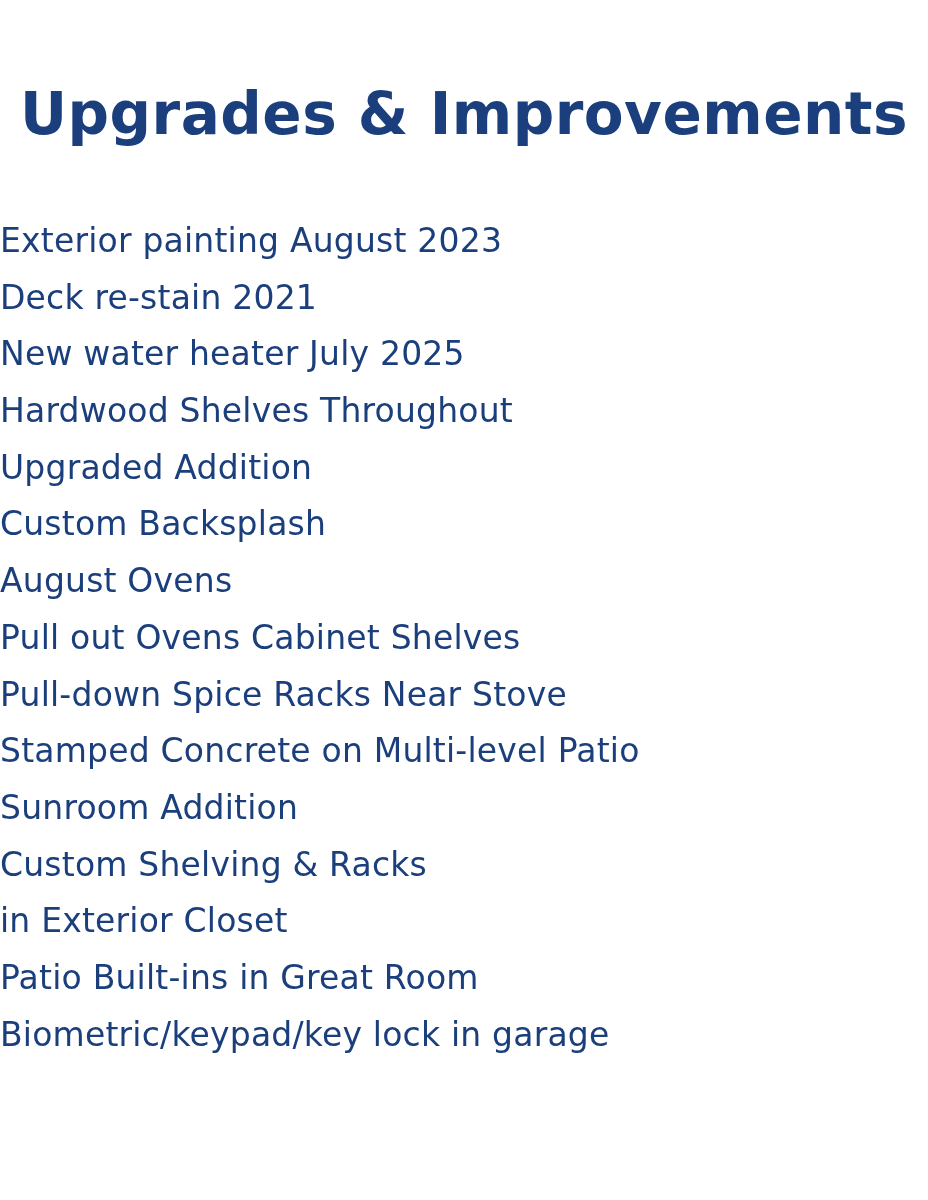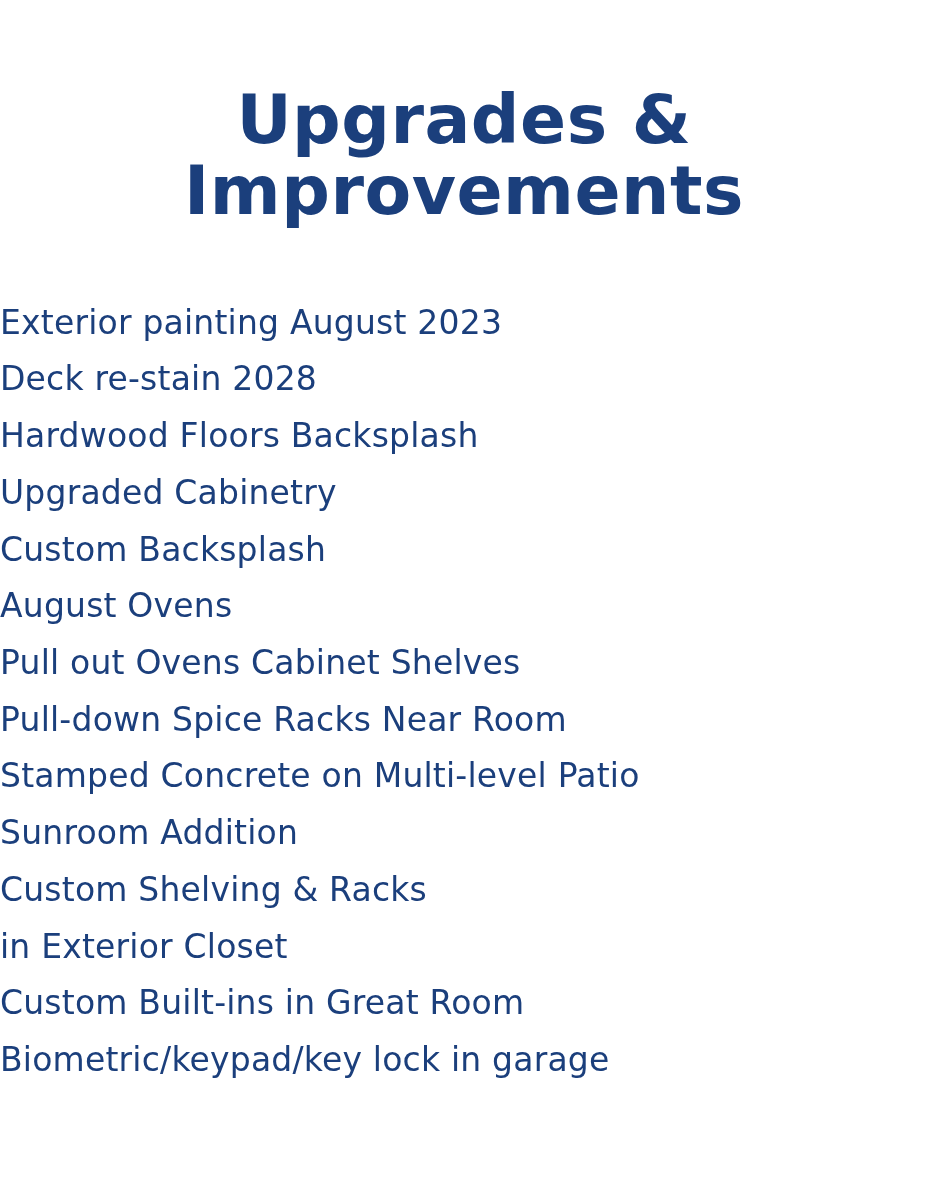--- a/index.html
+++ b/index.html
@@ -18,21 +18,21 @@
     height: 1200px;
     box-sizing: border-box;
     display: flex;
     flex-direction: column;
     align-items: center;
     background: #ffffff;
   }
   .title {
     color: #1b3f7c;
     font-family: "DejaVu Sans", sans-serif;
-    font-size: 68px;
+    font-size: 58px;
     font-weight: 600;
     letter-spacing: 0.5px;
     margin-top: 84px;
     margin-bottom: 0;
     text-align: center;
     line-height: 1.05;
   }
   .list {
     margin-top: 68px;
     width: 100%;
@@ -51,27 +51,28 @@
     white-space: pre;
   }
 </style>
 </head>
 <body>
 
 <div class="page">
   <h1 class="title">Upgrades &amp; Improvements</h1>
   <div class="list">
     <div class="list-item">Exterior painting August 2023</div>
-    <div class="list-item">Deck re-stain 2028</div>
-    <div class="list-item">Hardwood Floors Backsplash</div>
-    <div class="list-item">Upgraded Cabinetry</div>
+    <div class="list-item">Deck re-stain 2021</div>
+    <div class="list-item">New water heater July 2025</div>
+    <div class="list-item">Hardwood Shelves Throughout</div>
+    <div class="list-item">Upgraded Addition</div>
     <div class="list-item">Custom Backsplash</div>
     <div class="list-item">August Ovens</div>
     <div class="list-item">Pull out Ovens Cabinet Shelves</div>
-    <div class="list-item">Pull-down Spice Racks Near Room</div>
+    <div class="list-item">Pull-down Spice Racks Near Stove</div>
     <div class="list-item">Stamped Concrete on Multi-level Patio</div>
     <div class="list-item">Sunroom Addition</div>
     <div class="list-item">Custom Shelving &amp; Racks</div>
     <div class="list-item">in Exterior Closet</div>
-    <div class="list-item">Custom Built-ins in Great Room</div>
+    <div class="list-item">Patio Built-ins in Great Room</div>
     <div class="list-item">Biometric/keypad/key lock in garage</div>
   </div>
 </div>
 
 </body></html>

